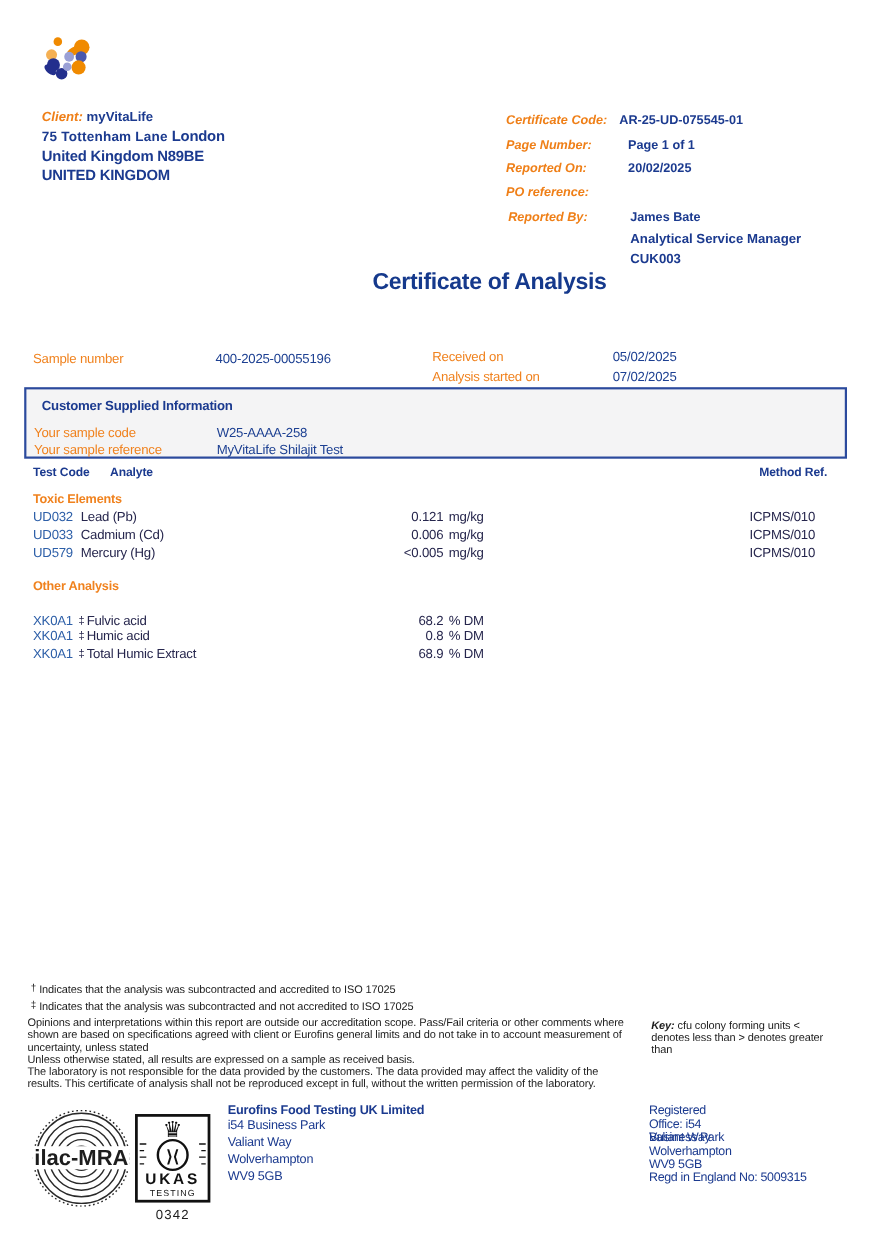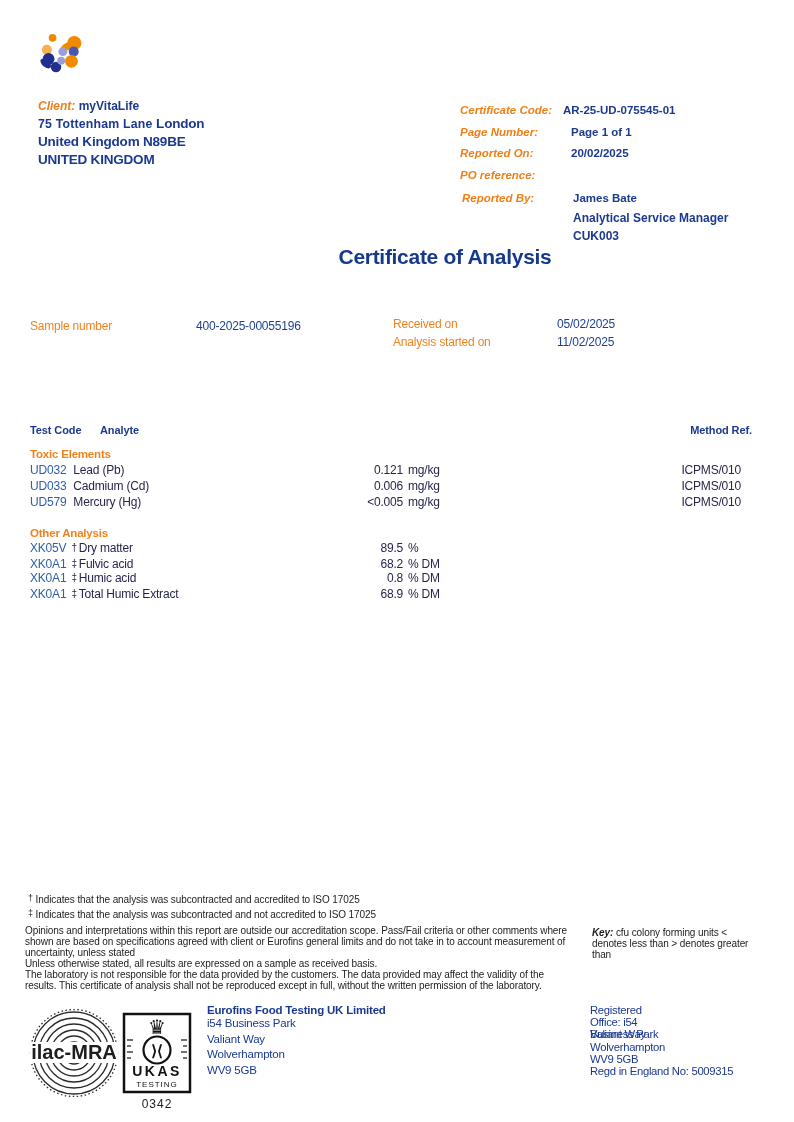--- a/index.html
+++ b/index.html
@@ -113,22 +113,29 @@
     </div>
   </div>
 
   <div class="abs doc-title" style="left:0;top:245px;margin-left:48px;">Certificate of Analysis</div>
 
   <div class="abs lab" style="left:30px;top:319px;">Sample number</div>
   <div class="abs val" style="left:196px;top:319px;">400-2025-00055196</div>
   <div class="abs lab" style="left:393px;top:317px;">Received on</div>
   <div class="abs val" style="left:557px;top:317px;">05/02/2025</div>
   <div class="abs lab" style="left:393px;top:335px;">Analysis started on</div>
-  <div class="abs val" style="left:557px;top:335px;">11/02/2025</div>
-
+  <div class="abs val" style="left:557px;top:335px;">07/02/2025</div>
+
+  <div class="abs cust-box">
+    <div class="abs cust-head" style="left:14px;top:8px;">Customer Supplied Information</div>
+    <div class="abs lab" style="left:7px;top:32px;">Your sample code</div>
+    <div class="abs val" style="left:173px;top:32px;">W25-AAAA-258</div>
+    <div class="abs lab" style="left:7px;top:48px;">Your sample reference</div>
+    <div class="abs val" style="left:173px;top:48px;">MyVitaLife Shilajit Test</div>
+  </div>
 
   <div class="abs tbl">
 
     <div class="row" style="top:2px;">
       <span class="abs th" style="left:2px;">Test Code</span>
       <span class="abs th" style="left:72px;">Analyte</span>
       <span class="abs th" style="right:0;">Method Ref.</span>
     </div>
 
     <div class="abs sec" style="left:2px;top:26px;">Toxic Elements</div>
@@ -147,26 +154,20 @@
     </div>
     <div class="row" style="top:73px;">
       <span class="abs" style="left:2px;"><span class="code">UD579</span><span class="sym"></span><span class="analyte">Mercury (Hg)</span></span>
       <span class="rv">&lt;0.005</span>
       <span class="ru">mg/kg</span>
       <span class="rm">ICPMS/010</span>
     </div>
 
     <div class="abs sec" style="left:2px;top:105px;">Other Analysis</div>
 
-    <div class="row" style="top:119px;">
-      <span class="abs" style="left:2px;"><span class="code">XK05V</span><span class="sym">†</span><span class="analyte">Dry matter</span></span>
-      <span class="rv">89.5</span>
-      <span class="ru">%</span>
-      <span class="rm"></span>
-    </div>
     <div class="row" style="top:135px;">
       <span class="abs" style="left:2px;"><span class="code">XK0A1</span><span class="sym">‡</span><span class="analyte">Fulvic acid</span></span>
       <span class="rv">68.2</span>
       <span class="ru">% DM</span>
       <span class="rm"></span>
     </div>
     <div class="row" style="top:149px;">
       <span class="abs" style="left:2px;"><span class="code">XK0A1</span><span class="sym">‡</span><span class="analyte">Humic acid</span></span>
       <span class="rv">0.8</span>
       <span class="ru">% DM</span>

